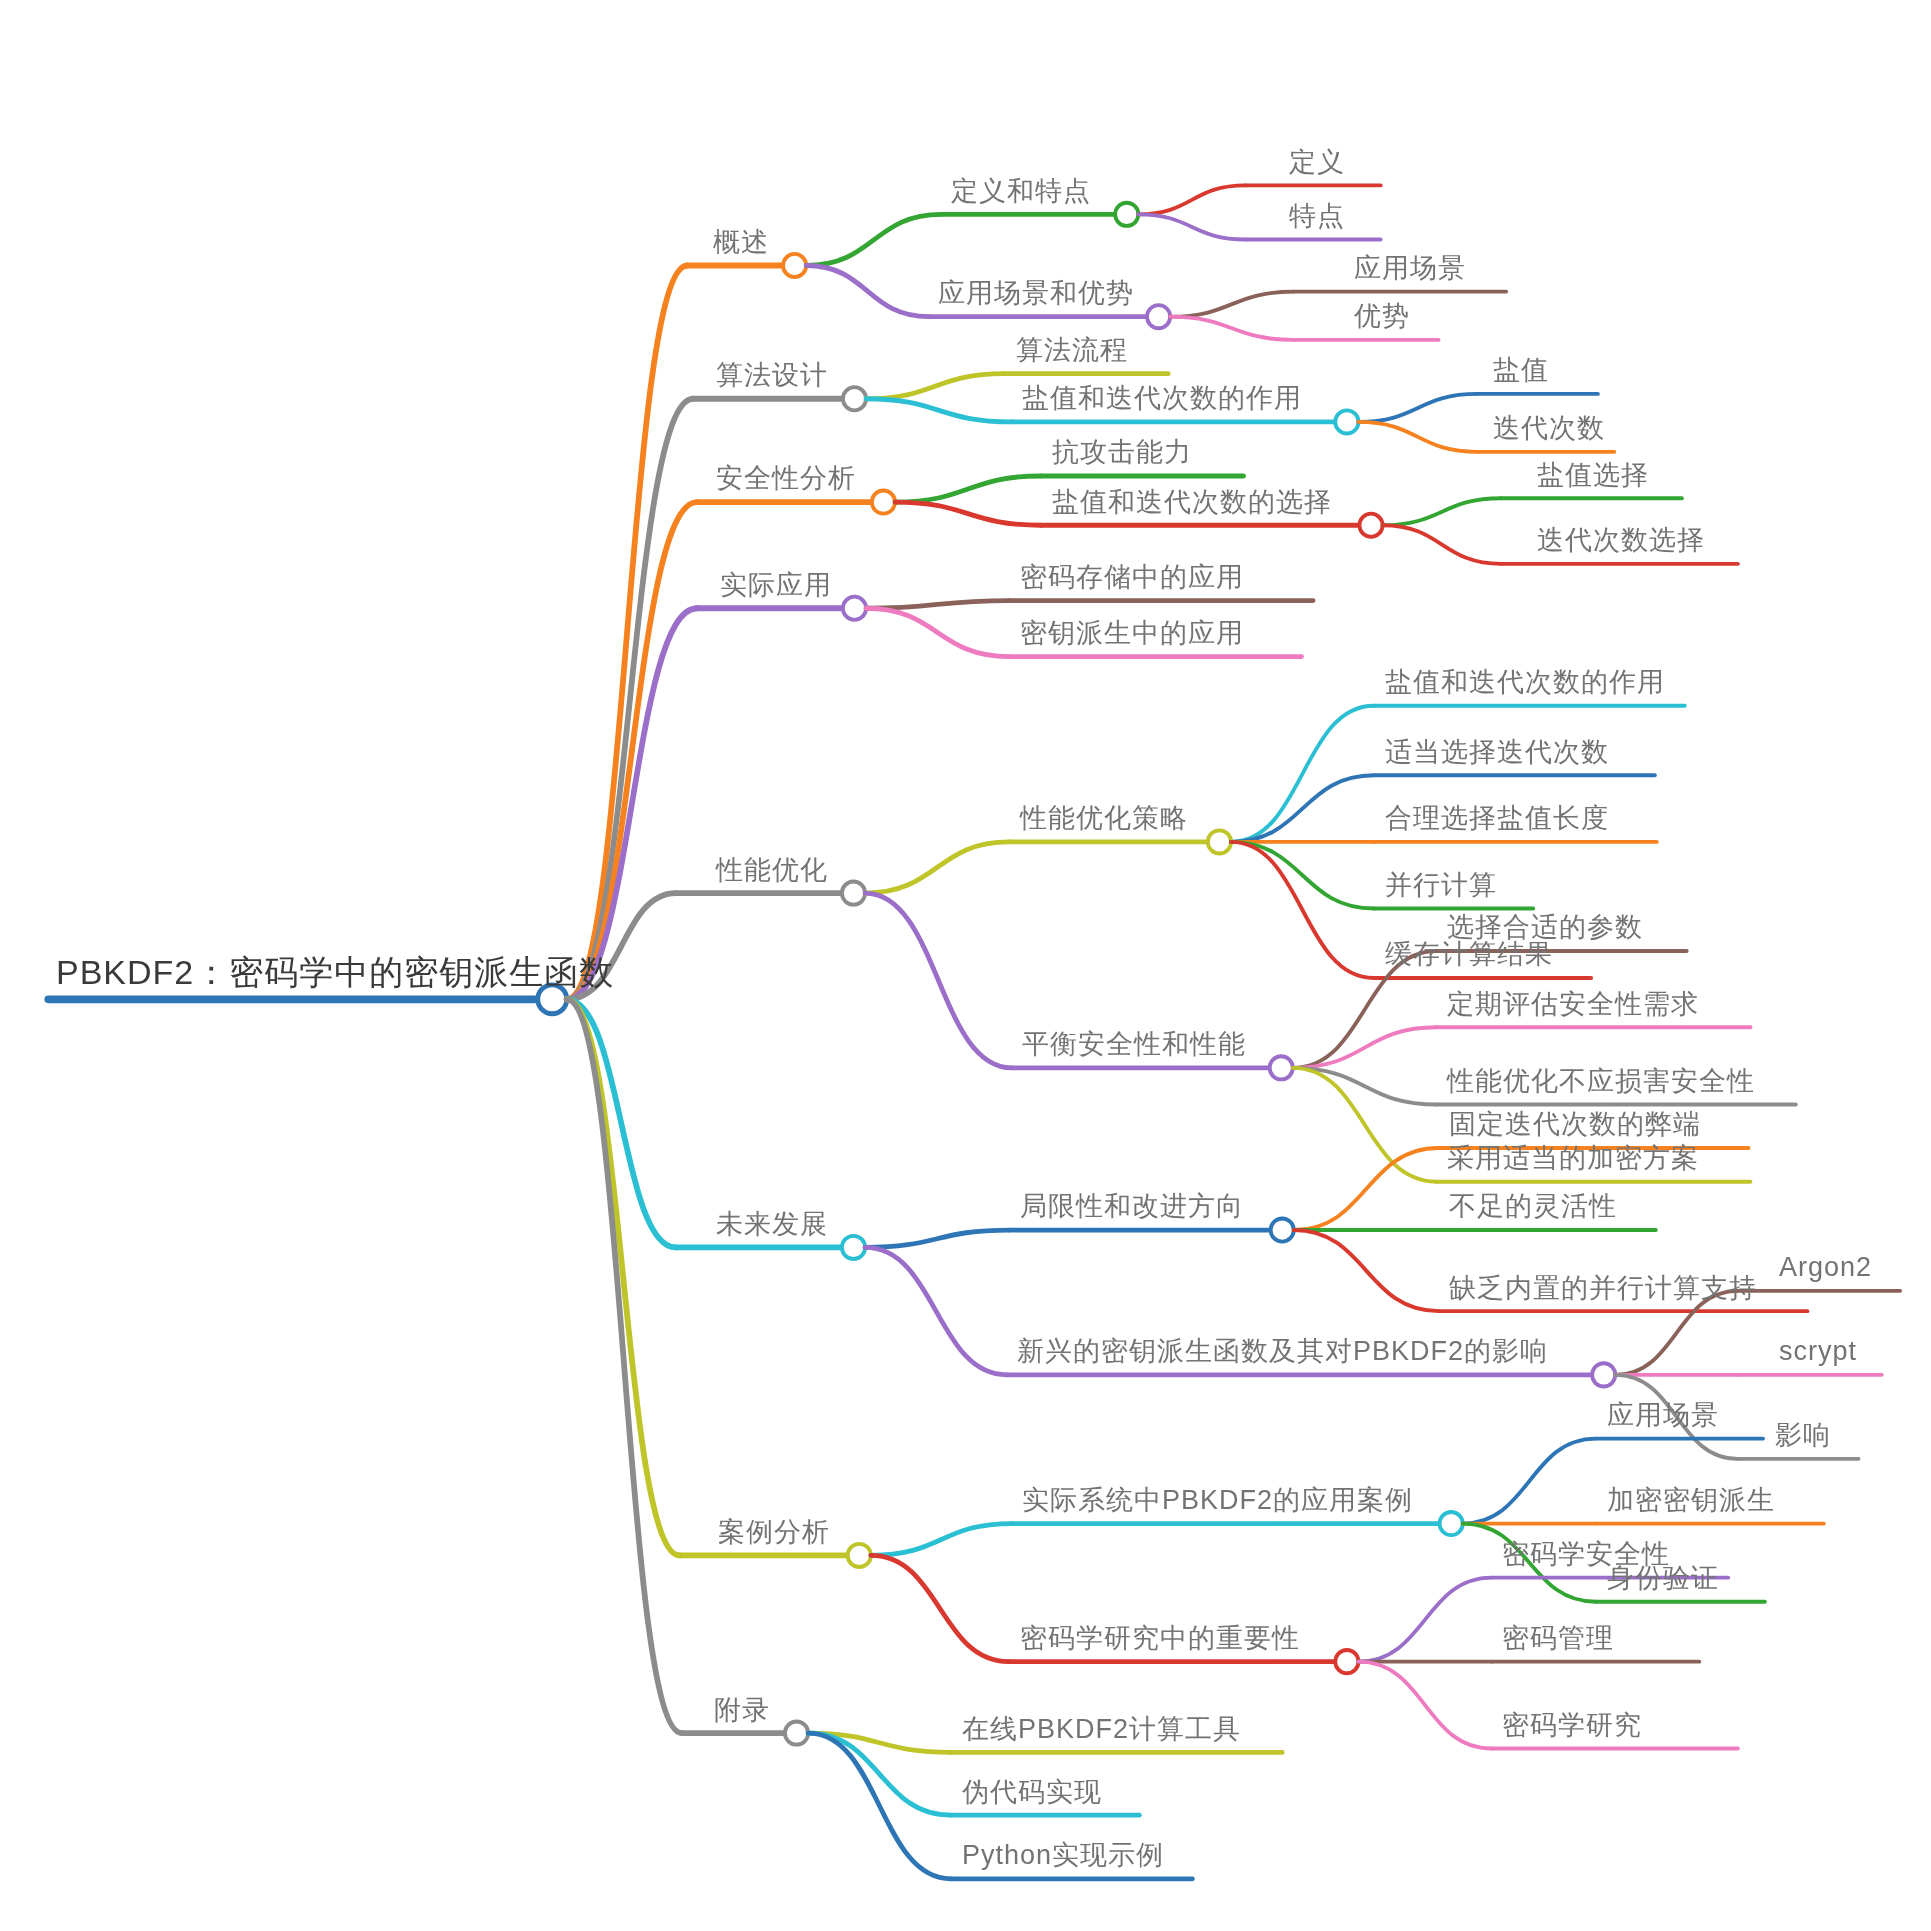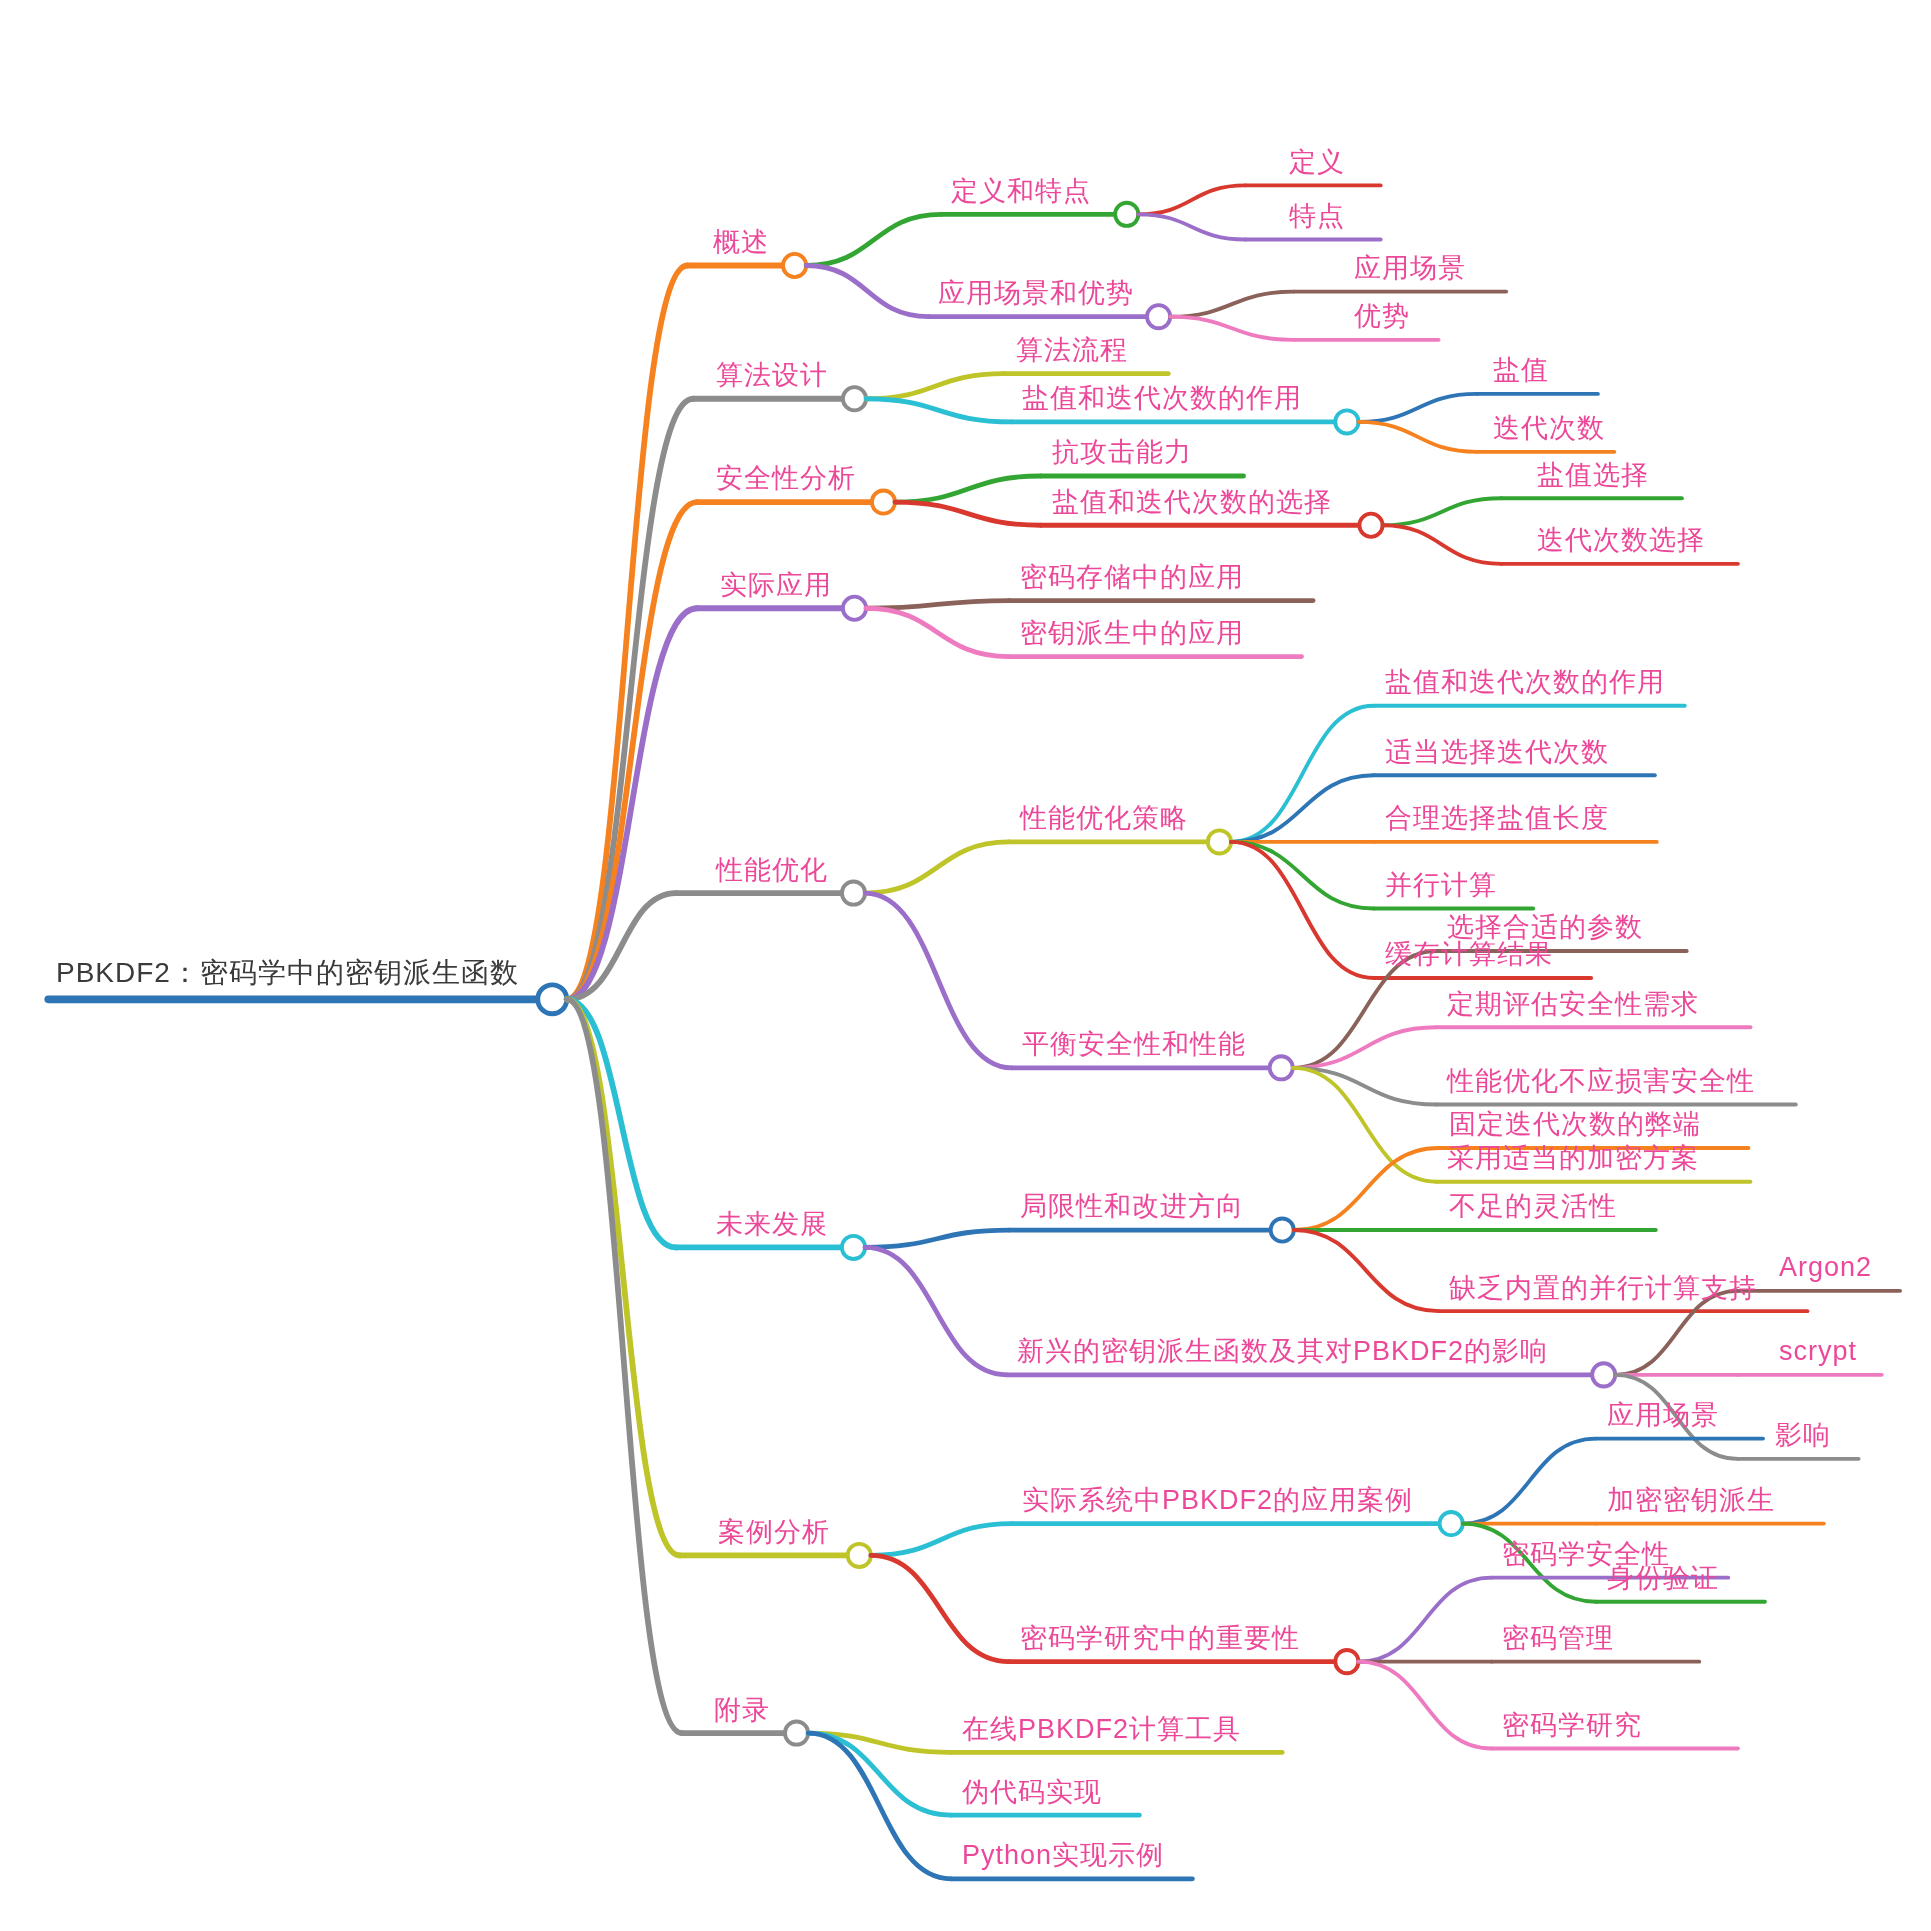--- a/index.html
+++ b/index.html
@@ -8,26 +8,26 @@
     width: 1931px;
     height: 1931px;
     background: #ffffff;
     overflow: hidden;
     font-family: "Liberation Sans", sans-serif;
   }
   .canvas svg { position: absolute; left: 0; top: 0; }
   .lbl {
     position: absolute;
     font: 27px/33px "Liberation Sans", sans-serif;
-    color: #ec4899;
+    color: #737373;
     white-space: nowrap;
     letter-spacing: 1px;
   }
   .root-lbl {
-    font-size: 28px;
+    font-size: 34px;
     line-height: 35px;
     color: #3a3a3a;
   }
 </style>
 </head>
 <body>
 
 <div class="canvas">
   <svg id="edges" width="1931" height="1931" viewBox="0 0 2000 2000">
       <line x1="50" y1="1035" x2="557" y2="1035" stroke="#2E75B6" stroke-width="8" stroke-linecap="round"></line>

